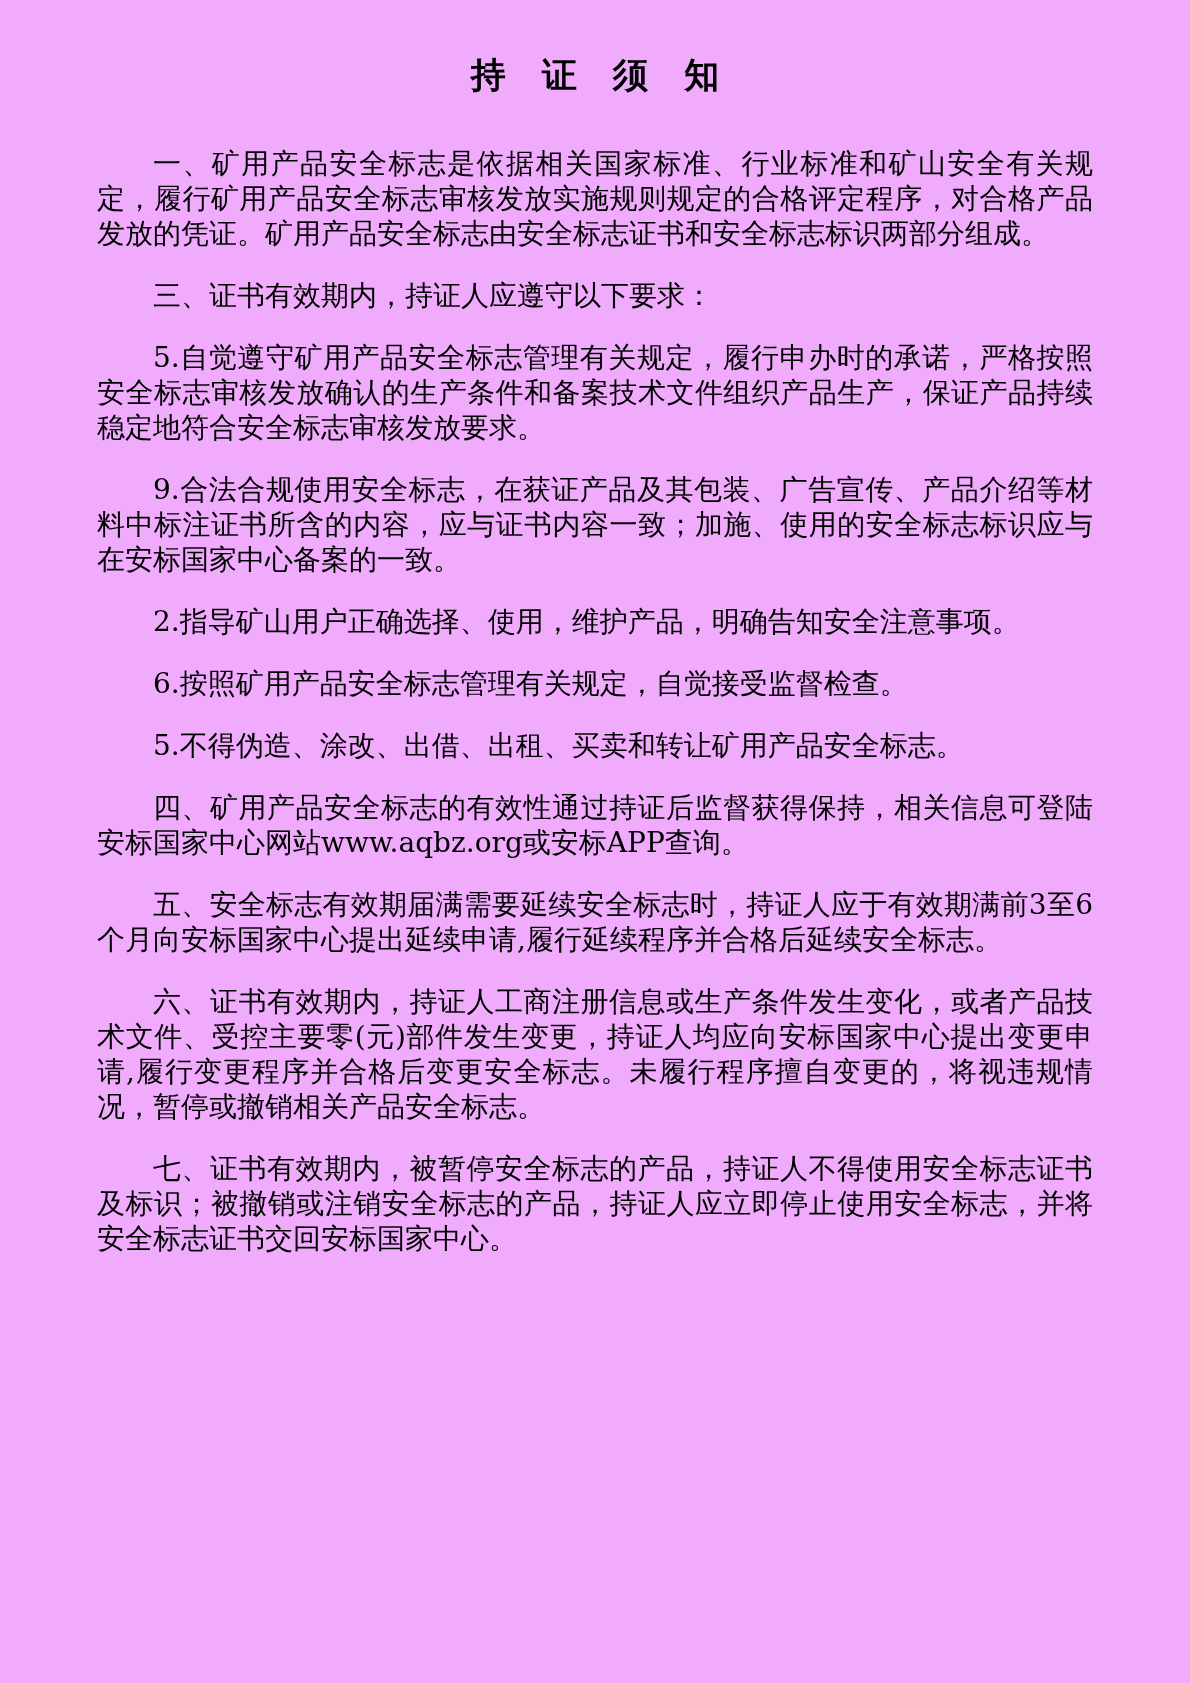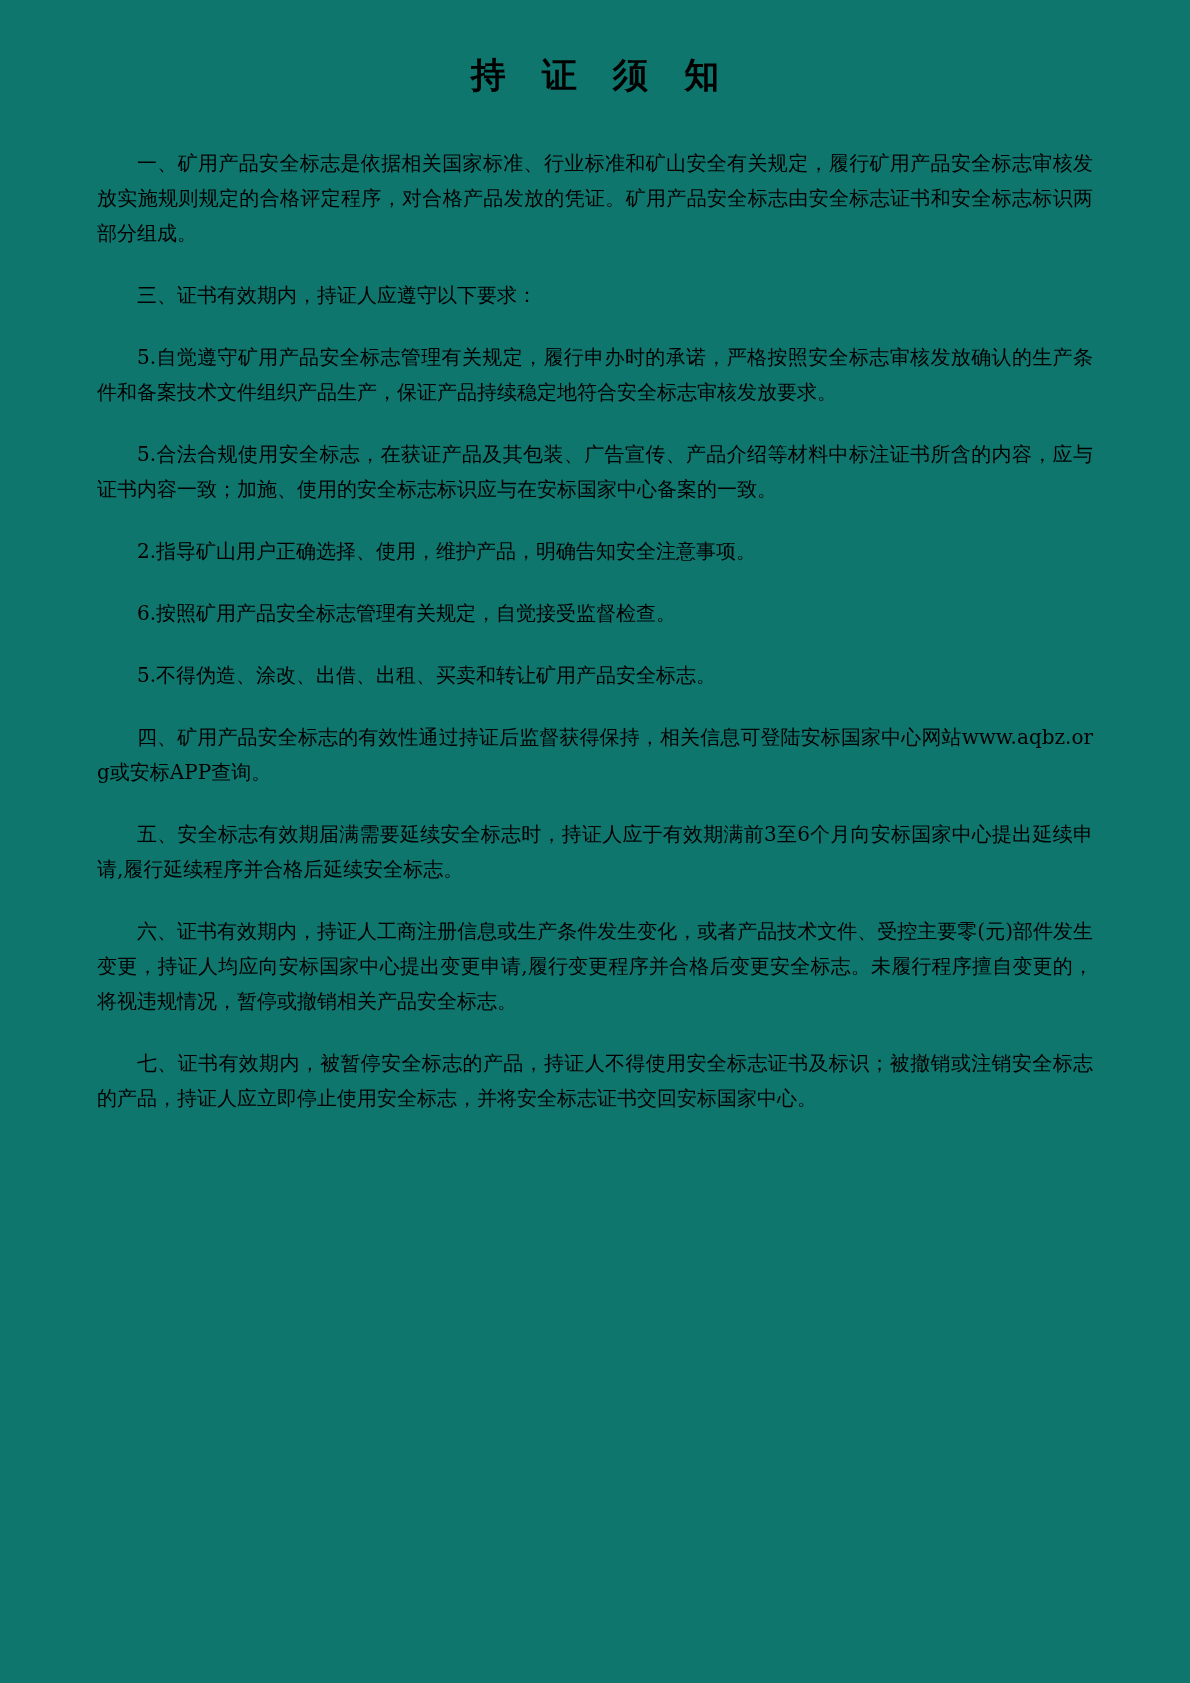--- a/index.html
+++ b/index.html
@@ -11,51 +11,51 @@
     height: 1683px;
     background: #ffffff;
     color: #000000;
     font-family: "DejaVu Serif", "Liberation Serif", serif;
   }
   .page {
     box-sizing: border-box;
     width: 1190px;
     height: 1683px;
     padding: 54px 97px 40px 97px;
-    background: #0f766e;
+    background: #f0abfc;
     overflow: hidden;
   }
   .doc-title {
     margin: 0 0 50px 0;
     text-align: center;
     font-size: 35px;
     line-height: 42px;
     font-weight: 700;
     letter-spacing: 12px;
     text-indent: 12px; 
   }
   .para {
     margin: 4px 0 27px 0;
-    font-size: 20px;
+    font-size: 28px;
     line-height: 35px;
     text-align: justify;
     text-indent: 2em;
     word-break: break-all;
   }
 </style>
 </head>
 <body>
 
 <div class="page">
   <h1 class="doc-title">持 证 须 知</h1>
 
   <p class="para">一、矿用产品安全标志是依据相关国家标准、行业标准和矿山安全有关规定，履行矿用产品安全标志审核发放实施规则规定的合格评定程序，对合格产品发放的凭证。矿用产品安全标志由安全标志证书和安全标志标识两部分组成。</p>
   <p class="para">三、证书有效期内，持证人应遵守以下要求：</p>
   <p class="para">5.自觉遵守矿用产品安全标志管理有关规定，履行申办时的承诺，严格按照安全标志审核发放确认的生产条件和备案技术文件组织产品生产，保证产品持续稳定地符合安全标志审核发放要求。</p>
-  <p class="para">5.合法合规使用安全标志，在获证产品及其包装、广告宣传、产品介绍等材料中标注证书所含的内容，应与证书内容一致；加施、使用的安全标志标识应与在安标国家中心备案的一致。</p>
+  <p class="para">9.合法合规使用安全标志，在获证产品及其包装、广告宣传、产品介绍等材料中标注证书所含的内容，应与证书内容一致；加施、使用的安全标志标识应与在安标国家中心备案的一致。</p>
   <p class="para">2.指导矿山用户正确选择、使用，维护产品，明确告知安全注意事项。</p>
   <p class="para">6.按照矿用产品安全标志管理有关规定，自觉接受监督检查。</p>
   <p class="para">5.不得伪造、涂改、出借、出租、买卖和转让矿用产品安全标志。</p>
   <p class="para">四、矿用产品安全标志的有效性通过持证后监督获得保持，相关信息可登陆安标国家中心网站www.aqbz.org或安标APP查询。</p>
   <p class="para">五、安全标志有效期届满需要延续安全标志时，持证人应于有效期满前3至6个月向安标国家中心提出延续申请,履行延续程序并合格后延续安全标志。</p>
   <p class="para">六、证书有效期内，持证人工商注册信息或生产条件发生变化，或者产品技术文件、受控主要零(元)部件发生变更，持证人均应向安标国家中心提出变更申请,履行变更程序并合格后变更安全标志。未履行程序擅自变更的，将视违规情况，暂停或撤销相关产品安全标志。</p>
   <p class="para">七、证书有效期内，被暂停安全标志的产品，持证人不得使用安全标志证书及标识；被撤销或注销安全标志的产品，持证人应立即停止使用安全标志，并将安全标志证书交回安标国家中心。</p>
 </div>
 
 </body></html>

